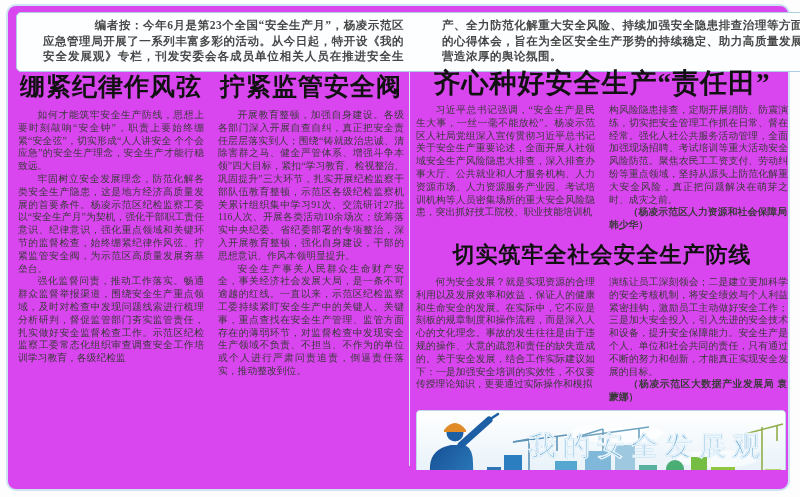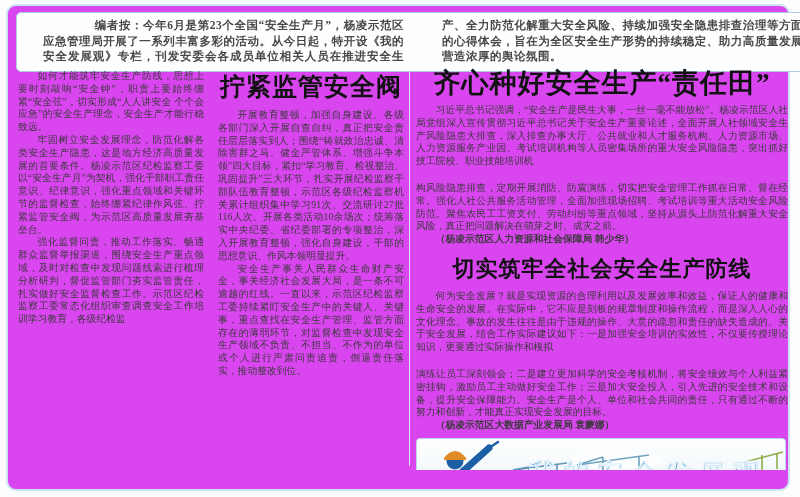--- a/index.html
+++ b/index.html
@@ -46,39 +46,40 @@
   h1.head-2{font-size:22px;margin:8px 0 6px 0;}
   .body-text p{
     margin:0;font-size:9.8px;line-height:12.8px;text-align:justify;
     text-indent:2em;color:#3a3a3a;
   }
   .body-text p.cont{text-indent:0;}
   .byline{
     margin:1px 0 0 0;font-size:9.8px;line-height:13px;font-weight:bold;
     text-align:right;color:#222;padding-right:1px;
   }
-  .two-col{display:flex;gap:14px;flex-direction:column;}
+  .two-col{display:flex;gap:14px;}
   .two-col .col{flex:1;min-width:0;}
   
   .banner{
     margin-top:6px;width:370px;height:92px;border:1px solid #bcd8ea;
     border-radius:4px;overflow:hidden;background:#f2f8fc;box-sizing:border-box;
   }
 </style>
 </head>
 <body>
 
 <div class="frame">
 
   <div class="editor-note">
     <p><span>编者按：</span><span>今年6月是第23个全国“安全生产月”，杨凌示范区应急管理局开展了一系列丰富多彩的活动。从今日起，特开设《我的安全发展观》专栏，刊发安委会各成员单位相关人员在推进安全生产、全力防范化解重大安全风险、持续加强安全隐患排查治理等方面的心得体会，旨在为全区安全生产形势的持续稳定、助力高质量发展营造浓厚的舆论氛围。</span></p>
   </div>
 
   <div class="left-section">
     <div class="col body-text">
+      <h1 class="head">绷紧纪律作风弦</h1>
       <p>如何才能筑牢安全生产防线，思想上要时刻敲响“安全钟”，职责上要始终绷紧“安全弦”，切实形成“人人讲安全 个个会应急”的安全生产理念，安全生产才能行稳致远。</p>
       <p>牢固树立安全发展理念，防范化解各类安全生产隐患，这是地方经济高质量发展的首要条件。杨凌示范区纪检监察工委以“安全生产月”为契机，强化干部职工责任意识、纪律意识，强化重点领域和关键环节的监督检查，始终绷紧纪律作风弦、拧紧监管安全阀，为示范区高质量发展夯基垒台。</p>
       <p>强化监督问责，推动工作落实。畅通群众监督举报渠道，围绕安全生产重点领域，及时对检查中发现问题线索进行梳理分析研判，督促监管部门夯实监管责任，扎实做好安全监督检查工作。示范区纪检监察工委常态化组织审查调查安全工作培训学习教育，各级纪检监</p>
     </div>
     <div class="col body-text">
       <h1 class="head">拧紧监管安全阀</h1>
       <p>开展教育整顿，加强自身建设。各级各部门深入开展自查自纠，真正把安全责任层层落实到人；围绕“铸就政治忠诚、清除害群之马、健全严管体系、增强斗争本领”四大目标，紧扣“学习教育、检视整治、巩固提升”三大环节，扎实开展纪检监察干部队伍教育整顿，示范区各级纪检监察机关累计组织集中学习91次、交流研讨27批116人次、开展各类活动10余场次；统筹落实中央纪委、省纪委部署的专项整治，深入开展教育整顿，强化自身建设，干部的思想意识、作风本领明显提升。</p>
       <p>安全生产事关人民群众生命财产安全，事关经济社会发展大局，是一条不可逾越的红线。一直以来，示范区纪检监察工委持续紧盯安全生产中的关键人、关键事，重点查找在安全生产管理、监管方面存在的薄弱环节，对监督检查中发现安全生产领域不负责、不担当、不作为的单位或个人进行严肃问责追责，倒逼责任落实，推动整改到位。</p>
 
     </div>

